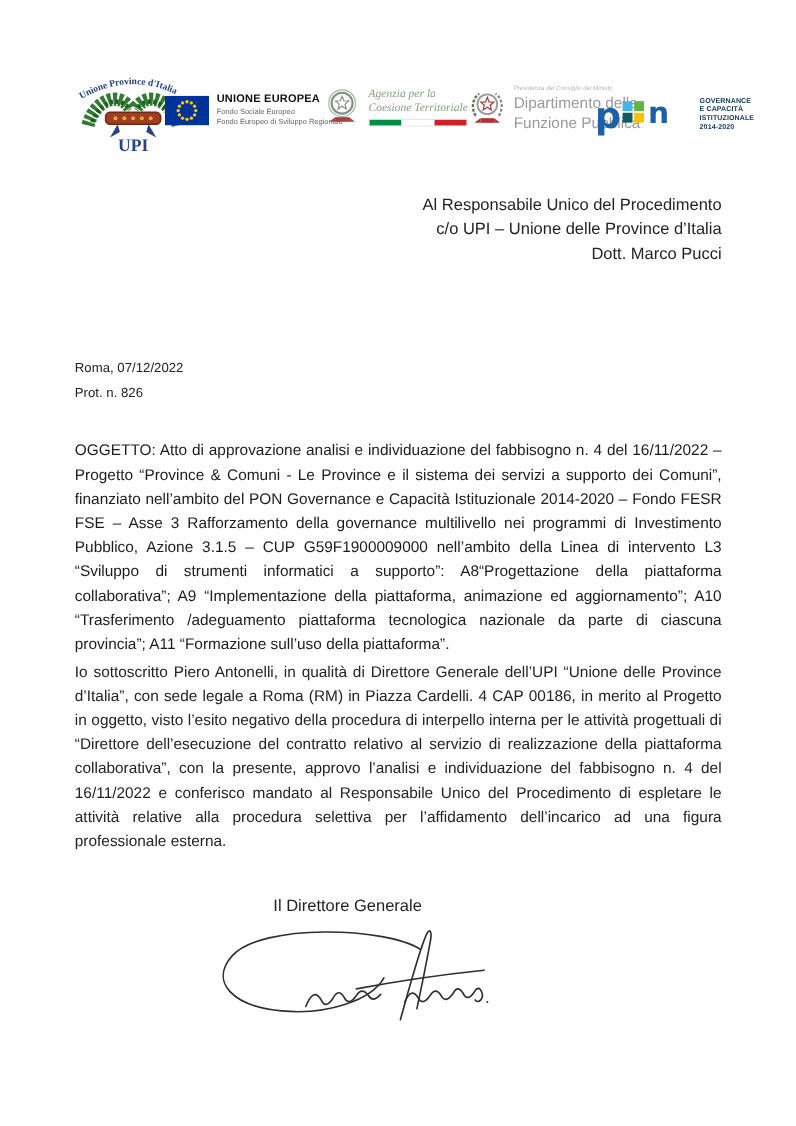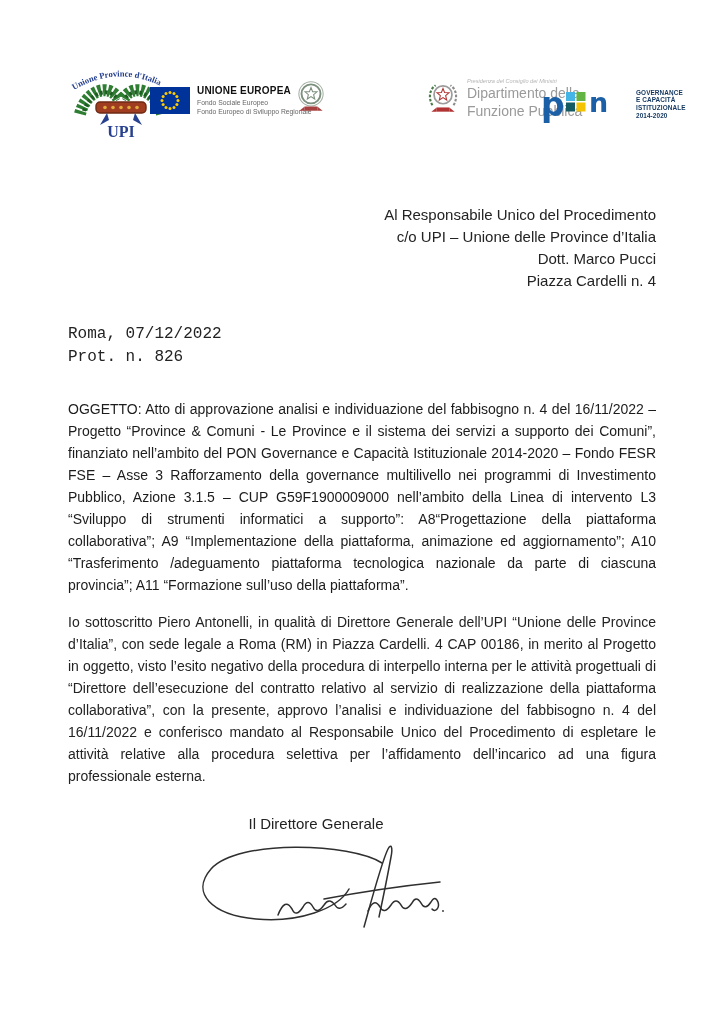--- a/index.html
+++ b/index.html
@@ -19,25 +19,25 @@
     font-size:10.5px;line-height:1.25;}
   .tricolor{display:flex;height:5px;width:88px;margin-top:3px;border:1px solid #e3e3e3;}
   .tricolor div{flex:1;}
   .dfp-block{position:absolute;left:426px;top:78px;display:flex;gap:7px;align-items:center;}
   .dfp-pcm{font-size:5.6px;font-style:italic;color:#b5b5b5;}
   .dfp-main{font-size:14px;color:#9a9a9a;line-height:1.25;margin-top:1px;}
   .pon-block{position:absolute;left:541px;top:84px;display:flex;gap:5px;align-items:center;}
   .pon-caption{font-size:6.4px;font-weight:bold;color:#11355f;line-height:1.18;letter-spacing:.1px;}
   
   .recipient{position:absolute;right:68px;top:176px;text-align:right;
-    font-size:15px;line-height:22px;color:#232323;margin-top:28px;}
-  .meta{position:absolute;left:68px;top:323px;font-size:16px;line-height:23px;color:#232323;font-family:Liberation Mono, monospace;}
+    font-size:15px;line-height:22px;color:#232323;}
+  .meta{position:absolute;left:68px;top:323px;font-size:12px;line-height:23px;color:#232323;}
   .content{position:absolute;left:68px;top:398px;width:588px;}
   .subject{font-size:14px;font-weight:normal;line-height:22px;text-align:justify;color:#1c1c1c;}
-  .bodytext{font-size:14px;line-height:22px;text-align:justify;color:#232323;margin-top:15px;}
+  .bodytext{font-size:14px;line-height:22px;text-align:justify;color:#232323;margin-top:3px;}
   .sign-block{position:absolute;left:0;top:812px;width:632px;text-align:center;
     font-size:15px;line-height:23px;color:#232323;}
   .signature-svg{display:block;margin:4px auto 0 auto;}
 </style>
 </head>
 <body>
 
 <div class="page">
 
   <div class="logos">
@@ -95,20 +95,31 @@
 
     <div class="agenzia-block">
       <svg width="34" height="38" viewBox="0 0 32 36">
         <circle cx="16" cy="15" r="11.5" fill="none" stroke="#7d8f7d" stroke-width="1" opacity="0.7"></circle>
         <circle cx="16" cy="15" r="9" fill="none" stroke="#7d8f7d" stroke-width="1.8"></circle>
         <polygon points="16,9 17.5,12.9 21.7,13.1 18.5,15.8 19.5,19.9 16,17.6 12.5,19.9 13.5,15.8 10.3,13.1 14.5,12.9" fill="#ffffff" stroke="#7d8f7d" stroke-width="1"></polygon>
         <rect x="10" y="27" width="12" height="4" fill="#a84040"></rect>
         <polygon points="10,27 5,31 10,31" fill="#a84040"></polygon>
         <polygon points="22,27 27,31 22,31" fill="#a84040"></polygon>
       </svg>
+      <div>
+        <div class="agenzia-text">
+          <div>Agenzia per la</div>
+          <div>Coesione Territoriale</div>
+        </div>
+        <div class="tricolor">
+          <div style="background:#008c45"></div>
+            <div style="background:#ffffff"></div>
+            <div style="background:#cd212a"></div>
+        </div>
+      </div>
     </div>
 
     <div class="dfp-block">
       <svg width="34" height="38" viewBox="0 0 32 36">
         <path d="M6 24 C 2 17 3 9 9 5" fill="none" stroke="#4a7a4a" stroke-width="2" stroke-dasharray="2.5 1.5"></path>
         <path d="M26 24 C 30 17 29 9 23 5" fill="none" stroke="#8b8b8b" stroke-width="2" stroke-dasharray="2.5 1.5"></path>
         <circle cx="16" cy="14" r="8.5" fill="none" stroke="#9b9b9b" stroke-width="1.6"></circle>
         <polygon points="16,8 17.5,11.9 21.7,12.1 18.5,14.8 19.5,18.9 16,16.6 12.5,18.9 13.5,14.8 10.3,12.1 14.5,11.9" fill="#ffffff" stroke="#b23333" stroke-width="1"></polygon>
         <rect x="10" y="26" width="12" height="4" fill="#b23333"></rect>
         <polygon points="10,26 5,30 10,30" fill="#b23333"></polygon>
@@ -138,21 +149,20 @@
         <div>ISTITUZIONALE</div>
         <div>2014-2020</div>
       </div>
     </div>
   </div>
 
   <div class="recipient">
     <div>Al Responsabile Unico del Procedimento</div>
     <div>c/o UPI – Unione delle Province d’Italia</div>
     <div>Dott. Marco Pucci</div>
-    <div>Piazza Cardelli n. 4</div>
   </div>
 
   <div class="meta">
     <div>Roma, 07/12/2022</div>
     <div>Prot. n. 826</div>
   </div>
 
   <div class="content">
     <div class="subject">OGGETTO: Atto di approvazione analisi e individuazione del fabbisogno n. 4 del 16/11/2022 – Progetto “Province &amp; Comuni - Le Province e il sistema dei servizi a supporto dei Comuni”, finanziato nell’ambito del PON Governance e Capacità Istituzionale 2014-2020 – Fondo FESR FSE – Asse 3 Rafforzamento della governance multilivello nei programmi di Investimento Pubblico, Azione 3.1.5 – CUP G59F1900009000 nell’ambito della Linea di intervento L3 “Sviluppo di strumenti informatici a supporto”: A8“Progettazione della piattaforma collaborativa”; A9 “Implementazione della piattaforma, animazione ed aggiornamento”; A10 “Trasferimento /adeguamento piattaforma tecnologica nazionale da parte di ciascuna provincia”; A11 “Formazione sull’uso della piattaforma”.</div>
     <div class="bodytext">Io sottoscritto Piero Antonelli, in qualità di Direttore Generale dell’UPI “Unione delle Province d’Italia”, con sede legale a Roma (RM) in Piazza Cardelli. 4 CAP 00186, in merito al Progetto in oggetto, visto l’esito negativo della procedura di interpello interna per le attività progettuali di “Direttore dell’esecuzione del contratto relativo al servizio di realizzazione della piattaforma collaborativa”, con la presente, approvo l’analisi e individuazione del fabbisogno n. 4 del 16/11/2022 e conferisco mandato al Responsabile Unico del Procedimento di espletare le attività relative alla procedura selettiva per l’affidamento dell’incarico ad una figura professionale esterna.</div>

